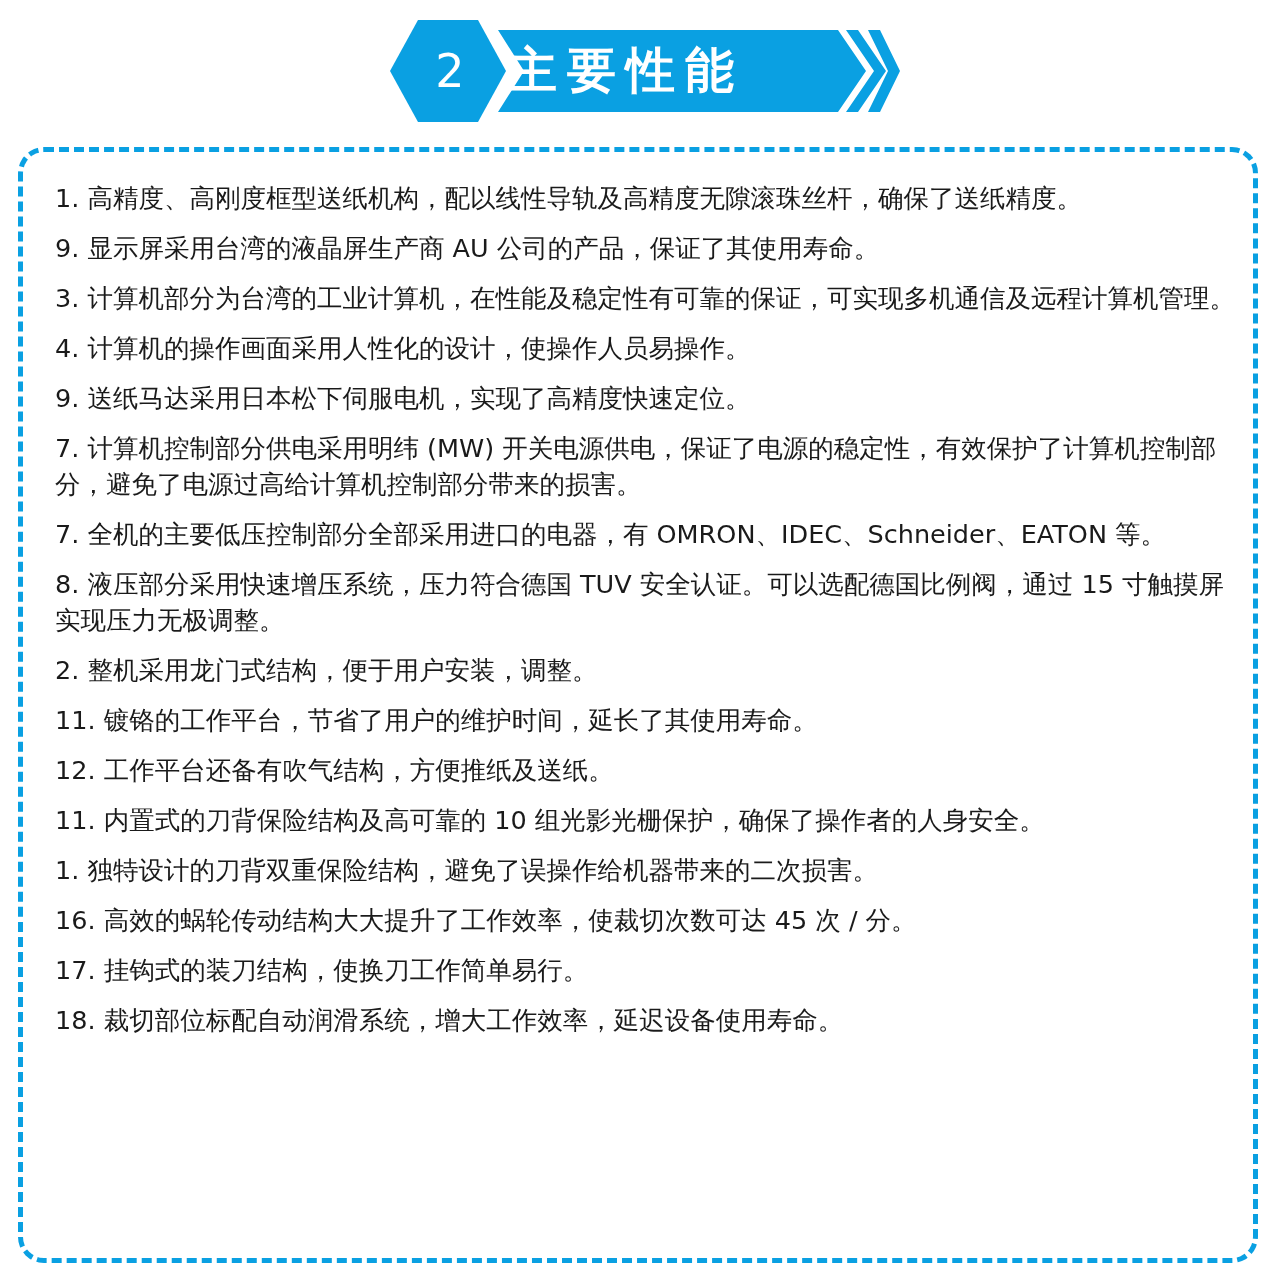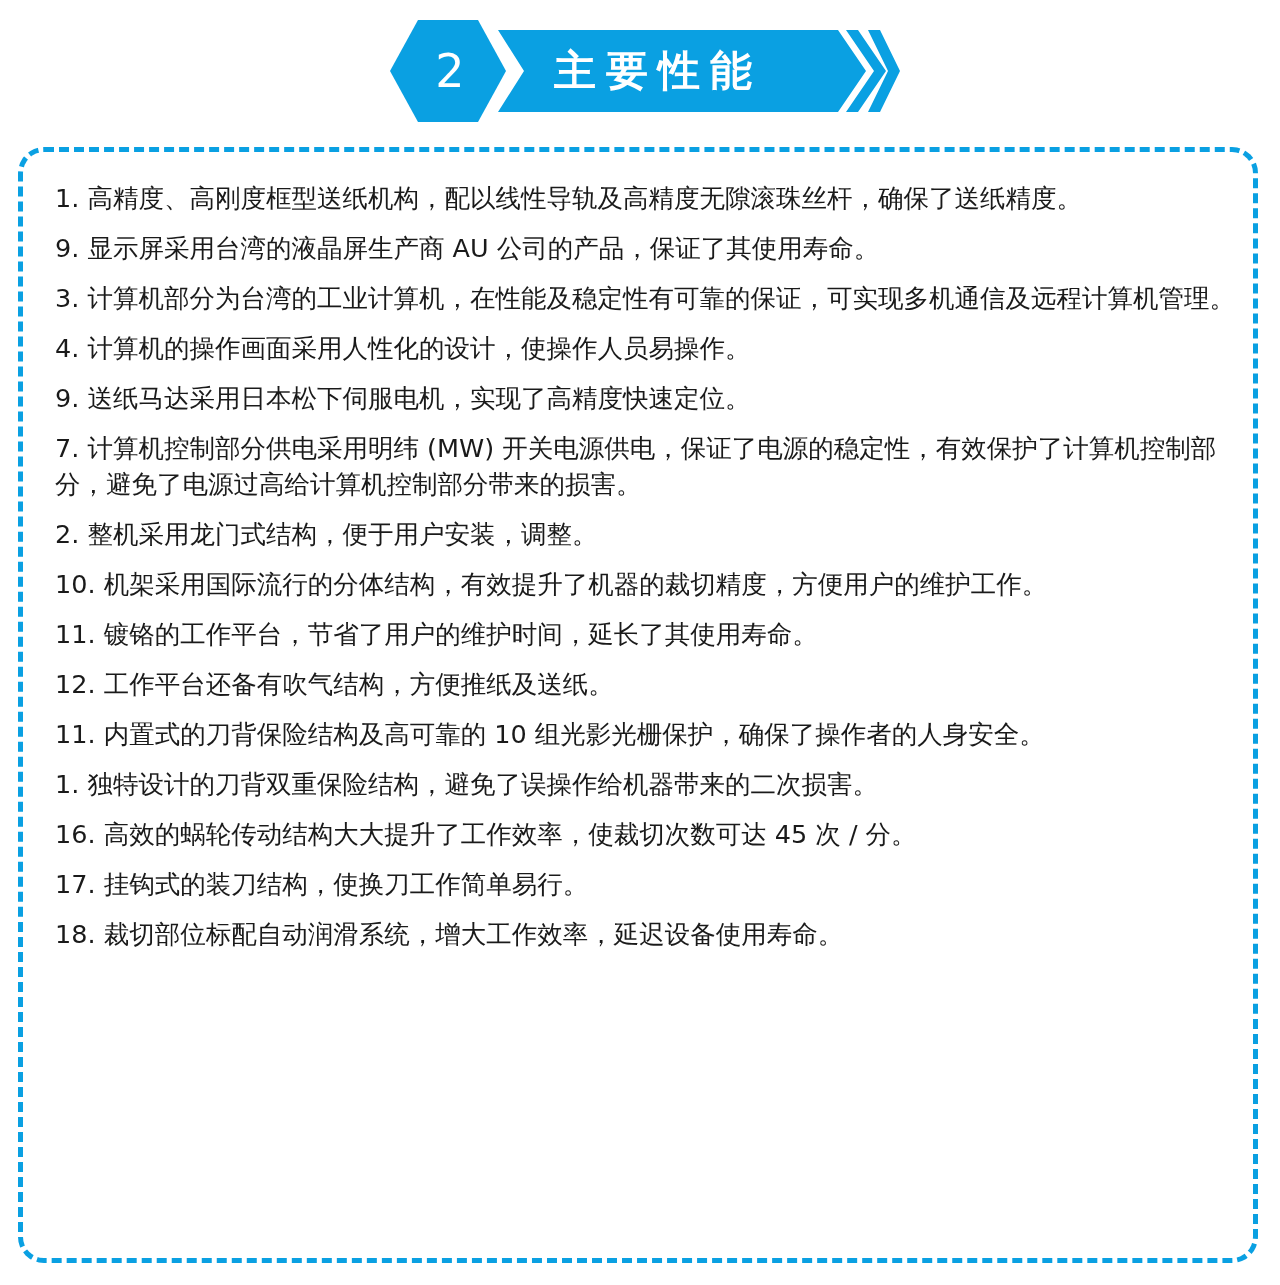--- a/index.html
+++ b/index.html
@@ -35,23 +35,22 @@
       font-size: 46px;
       font-family: "DejaVu Sans", sans-serif;
     }
     .banner-title {
       position: absolute;
       left: 118px;
       top: 0;
       width: 300px;
       height: 106px;
       line-height: 106px;
-      text-align: center;
       color: #ffffff;
-      font-size: 42px;
+      font-size: 49px;
       letter-spacing: 10px;
       font-weight: bold;
     }
     .frame {
       position: absolute;
       left: 18px;
       top: 147px;
       width: 1240px;
       height: 1116px;
       box-sizing: border-box;
@@ -94,22 +93,23 @@
 
 <div class="frame"></div>
 
 <ul class="list">
   <li class="list-item">1. 高精度、高刚度框型送纸机构，配以线性导轨及高精度无隙滚珠丝杆，确保了送纸精度。</li>
   <li class="list-item">9. 显示屏采用台湾的液晶屏生产商 AU 公司的产品，保证了其使用寿命。</li>
   <li class="list-item">3. 计算机部分为台湾的工业计算机，在性能及稳定性有可靠的保证，可实现多机通信及远程计算机管理。</li>
   <li class="list-item">4. 计算机的操作画面采用人性化的设计，使操作人员易操作。</li>
   <li class="list-item">9. 送纸马达采用日本松下伺服电机，实现了高精度快速定位。</li>
   <li class="list-item">7. 计算机控制部分供电采用明纬 (MW) 开关电源供电，保证了电源的稳定性，有效保护了计算机控制部分，避免了电源过高给计算机控制部分带来的损害。</li>
+  <li class="list-item">7. 全机的主要低压控制部分全部采用进口的电器，有 OMRON、IDEC、Schneider、EATON 等。</li>
+  <li class="list-item">8. 液压部分采用快速增压系统，压力符合德国 TUV 安全认证。可以选配德国比例阀，通过 15 寸触摸屏实现压力无极调整。</li>
   <li class="list-item">2. 整机采用龙门式结构，便于用户安装，调整。</li>
-  <li class="list-item">10. 机架采用国际流行的分体结构，有效提升了机器的裁切精度，方便用户的维护工作。</li>
   <li class="list-item">11. 镀铬的工作平台，节省了用户的维护时间，延长了其使用寿命。</li>
   <li class="list-item">12. 工作平台还备有吹气结构，方便推纸及送纸。</li>
   <li class="list-item">11. 内置式的刀背保险结构及高可靠的 10 组光影光栅保护，确保了操作者的人身安全。</li>
   <li class="list-item">1. 独特设计的刀背双重保险结构，避免了误操作给机器带来的二次损害。</li>
   <li class="list-item">16. 高效的蜗轮传动结构大大提升了工作效率，使裁切次数可达 45 次 / 分。</li>
   <li class="list-item">17. 挂钩式的装刀结构，使换刀工作简单易行。</li>
   <li class="list-item">18. 裁切部位标配自动润滑系统，增大工作效率，延迟设备使用寿命。</li>
 </ul>
 
 </body></html>

